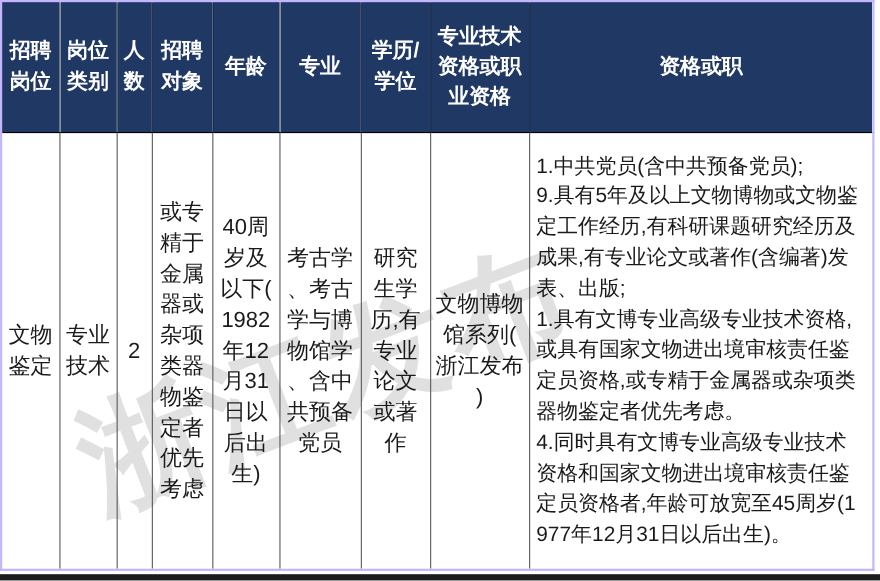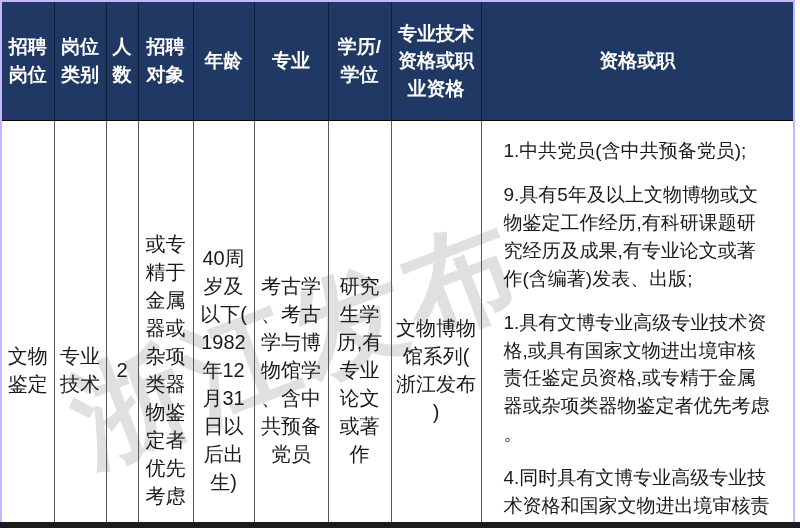--- a/index.html
+++ b/index.html
@@ -72,21 +72,21 @@
     line-break: anywhere;
     background: transparent;
   }
   .job-table tbody td.cell-other {
     text-align: left;
     font-size: 19px;
     line-height: 1.47;
     padding: 0 6px;
   }
   .cell-other p {
-    margin: 16px;
+    margin: 0;
   }
   .bottom-strip {
     position: absolute;
     left: 0;
     top: 522px;
     width: 800px;
     height: 6px;
     background: #1c1c1c;
     z-index: 3;
   }

